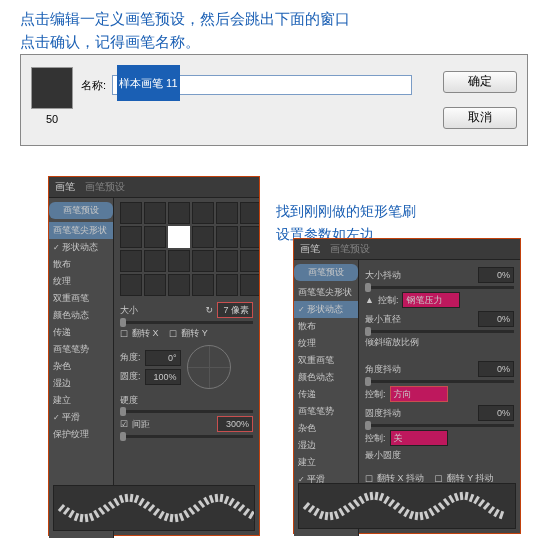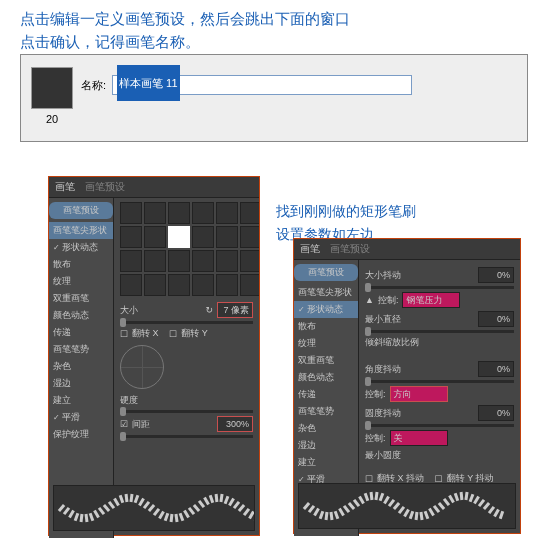--- a/index.html
+++ b/index.html
@@ -49,25 +49,29 @@
 
 <div class="instr">
   <span>点击编辑一定义画笔预设，然后会跳出下面的窗口</span><br>
   <span>点击确认，记得画笔名称。</span>
 </div>
 
 <div class="dialog">
   <div class="dlg-body">
     <div class="swatch-wrap">
       <div class="swatch"></div>
-      <div>20</div>
+      <div>50</div>
     </div>
     <div class="nm-row">
       <label>名称:</label>
       <div class="nm-input"><span class="sel">样本画笔 11</span></div>
+    </div>
+    <div class="btns">
+      <div class="btn">确定</div>
+      <div class="btn">取消</div>
     </div>
   </div>
 </div>
 
 <div class="note">
   <br>
   <span>找到刚刚做的矩形笔刷</span><br>
   <span>设置参数如左边</span>
 </div>
 
@@ -122,20 +126,30 @@
       </div>
       <div class="row">
           <label>大小</label>
           <div style="flex:1"></div>
           <span>↻</span>
           <div class="val hl">7 像素</div>
         </div>
       <div class="sld"></div>
       <div class="row"><span>☐</span><label>翻转 X</label>&nbsp;<span>☐</span><label>翻转 Y</label></div>
       <div style="display:flex;gap:6px;align-items:center">
+        <div>
+          <div class="row">
+              <label>角度:</label>
+              <div class="val">0°</div>
+            </div>
+          <div class="row">
+              <label>圆度:</label>
+              <div class="val">100%</div>
+            </div>
+        </div>
         <div class="cir"></div>
       </div>
       <div class="row">
           <label>硬度</label>
         </div>
       <div class="sld"></div>
       <div class="row">
           <span>☑</span>
           <label>间距</label>
           <div style="flex:1"></div>

